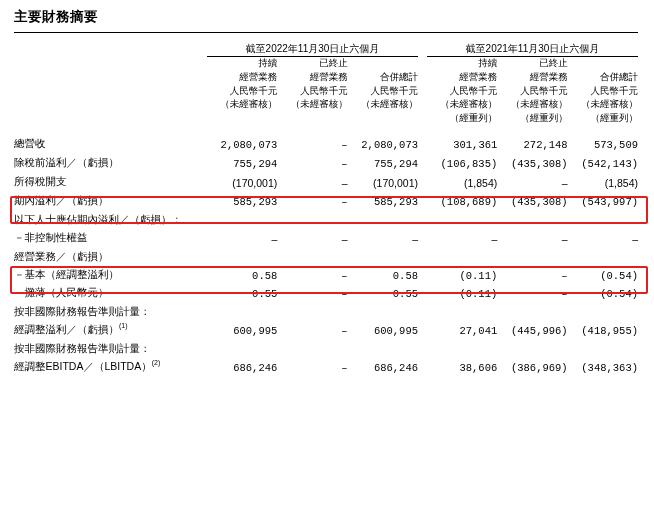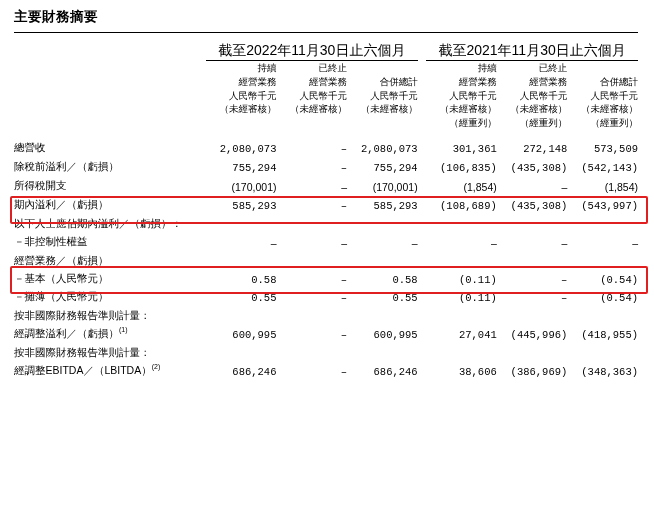--- a/index.html
+++ b/index.html
@@ -62,24 +62,25 @@
     font-size: 10.5px;
     white-space: nowrap;
     padding-right: 4px;
   }
   .hdr {
     text-align: right;
     font-size: 9.5px;
     white-space: nowrap;
     padding-right: 4px;
     line-height: 1.45;
+    font-family: Liberation Serif, serif;
   }
   .hdr-span {
     text-align: center;
-    font-size: 14px;
+    font-size: 10px;
     white-space: nowrap;
     padding-bottom: 2px;
   }
   .bold { font-weight: bold; font-family: Liberation Mono, monospace; }
   .row-h { height: 18px; }
   .row-h2 { height: 19px; }
   .spacer-row td { height: 6px; }
   .indent { padding-left: 10px; }
   .group-line {
     border-bottom: 1px solid #000;
@@ -261,21 +262,21 @@
         <td class="num"></td>
           <td class="num"></td>
           <td class="num"></td>
         <td></td>
         <td class="num"></td>
           <td class="num"></td>
           <td class="num"></td>
       </tr>
 
       <tr class="row-h">
-        <td class="lbl indent">－基本（人民幣元）</td>
+        <td class="lbl indent">－基本（經調整溢利）</td>
         <td class="num bold">0.58</td>
         <td class="num bold">–</td>
         <td class="num bold">0.58</td>
         <td></td>
         <td class="num bold">(0.11)</td>
         <td class="num bold">–</td>
         <td class="num bold">(0.54)</td>
       </tr>
 
       <tr class="row-h">

